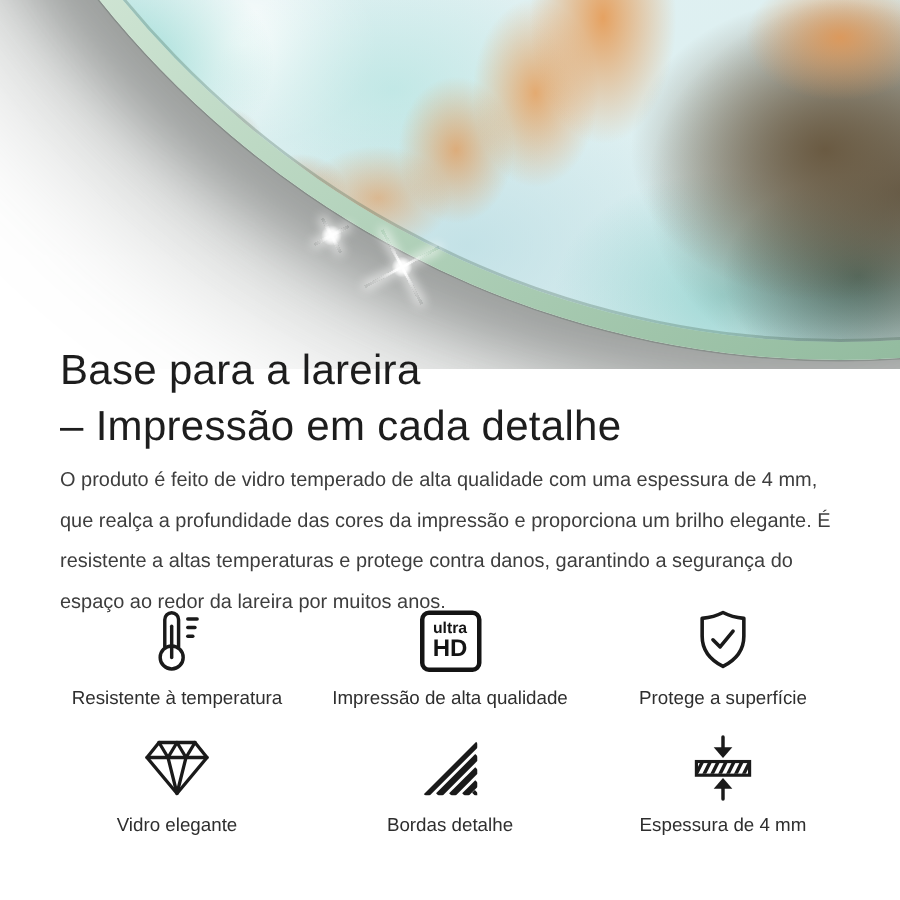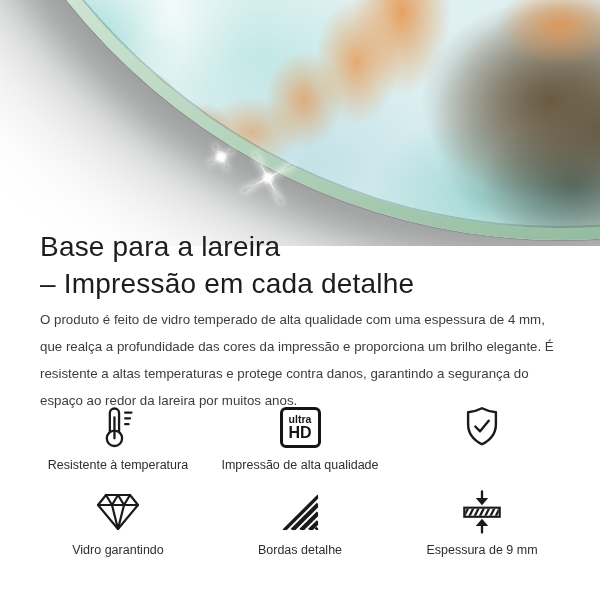--- a/index.html
+++ b/index.html
@@ -141,32 +141,33 @@
     <div class="feature-label">Impressão de alta qualidade</div>
   </div>
 
   <div class="feature">
     <div class="icon-wrap">
       <svg class="icon-svg" width="46" height="46" viewBox="0 0 48 48" fill="none" stroke="#1a1a1a" stroke-width="2.5" stroke-linecap="round" stroke-linejoin="round">
         <path d="M24,4.5 C28,6.6 33,8 38.5,8.6 V21 c0,10 -5.8,16.6 -14.5,21 c-8.7,-4.4 -14.5,-11 -14.5,-21 V8.6 C15,8 20,6.6 24,4.5 Z"></path>
         <path d="M17,23.5 L22,28.5 L31,17.5"></path>
       </svg>
     </div>
+    <div class="feature-label">Protege a superfície</div>
   </div>
 
   <div class="feature">
     <div class="icon-wrap">
       <svg class="icon-svg" width="48" height="48" viewBox="0 0 48 48" fill="none" stroke="#1a1a1a" stroke-width="2.2" stroke-linecap="round" stroke-linejoin="round">
         <path d="M12,7 L36,7 L44,17 L24,41 L4,17 Z"></path>
         <path d="M4,17 H44"></path>
         <path d="M12,7 L18,17 L24,41 L30,17 L36,7"></path>
         <path d="M18,17 L24,7 L30,17"></path>
       </svg>
     </div>
-    <div class="feature-label">Vidro garantindo</div>
+    <div class="feature-label">Vidro elegante</div>
   </div>
 
   <div class="feature">
     <div class="icon-wrap">
       <svg class="icon-svg" width="44" height="44" viewBox="0 0 48 48">
         <defs>
             <clipPath id="triClip">
               <polygon points="4,44 44,4 44,44"></polygon>
             </clipPath>
           </defs>
@@ -200,16 +201,16 @@
           <path d="M20.5,31 L27.5,17"></path>
             <path d="M26,31 L33,17"></path>
             <path d="M31.5,31 L38.5,17"></path>
           <path d="M37,31 L44,17"></path>
             <path d="M42.5,31 L49.5,17"></path>
         </g>
         <path d="M24,45.5 V38" stroke="#1a1a1a" stroke-width="2.4" stroke-linecap="round"></path>
         <polygon points="17.5,38.5 30.5,38.5 24,31" fill="#1a1a1a"></polygon>
       </svg>
     </div>
-    <div class="feature-label">Espessura de 9 mm</div>
+    <div class="feature-label">Espessura de 4 mm</div>
   </div>
 
 </div>
 
 </body></html>

